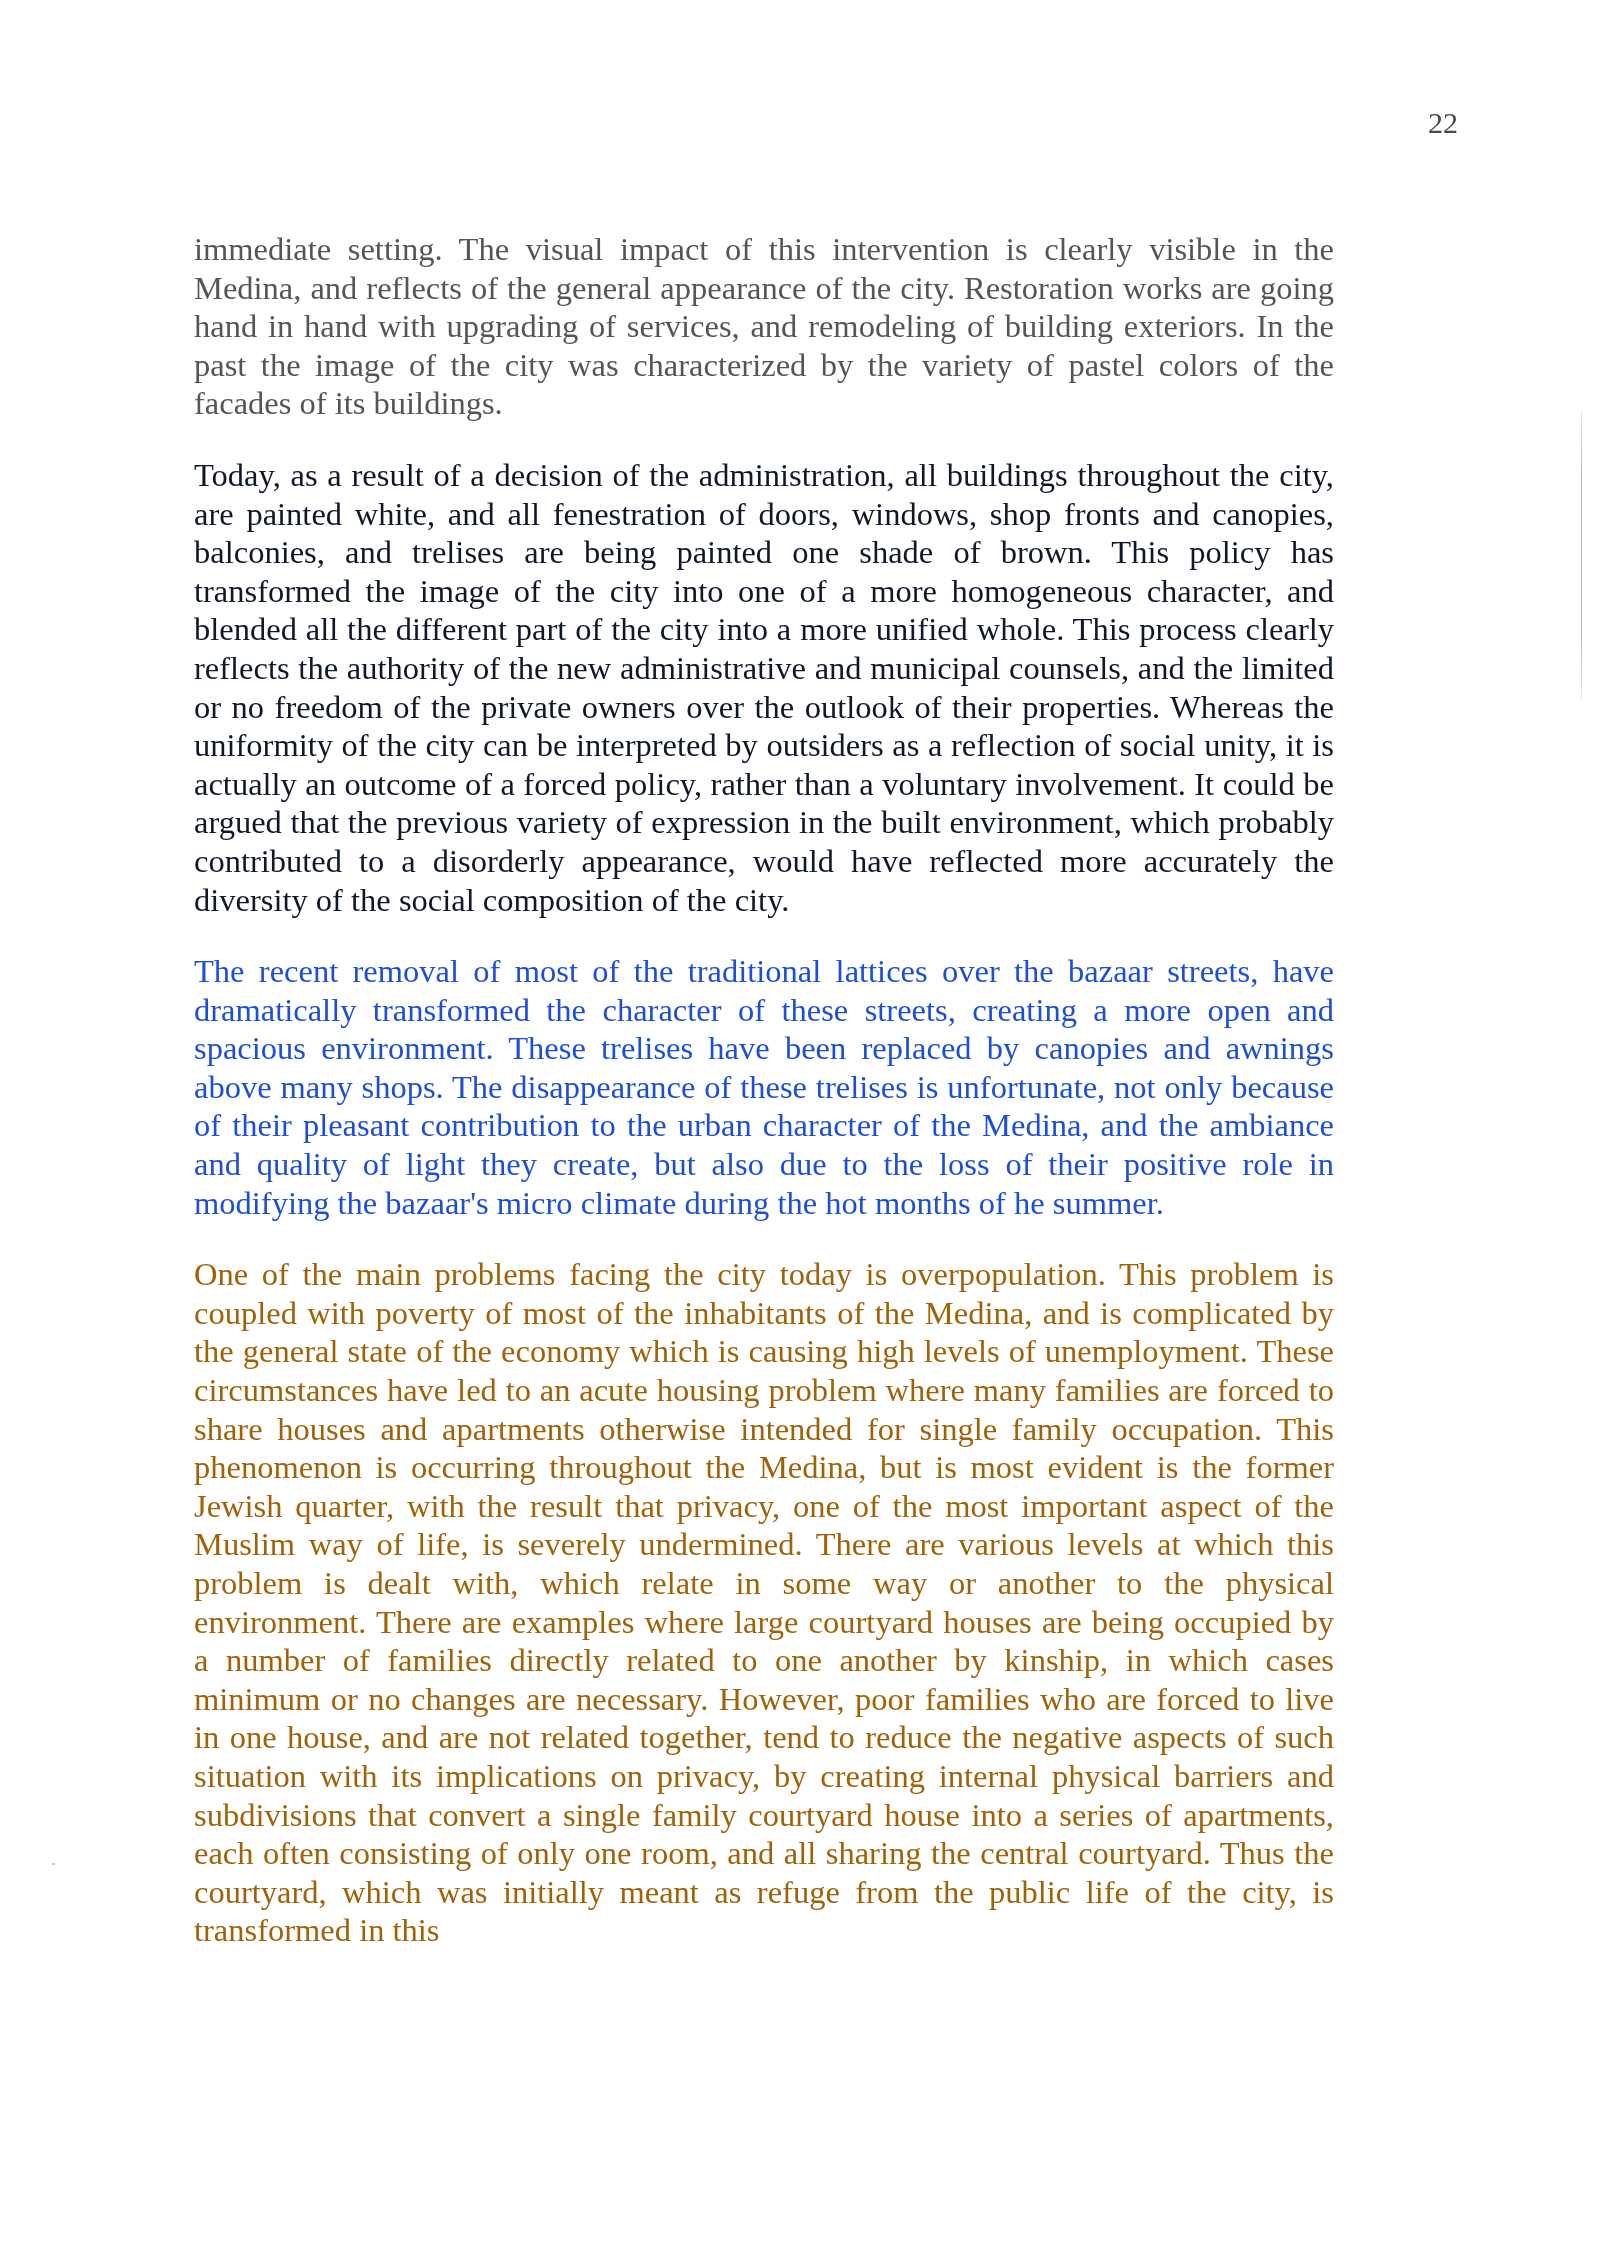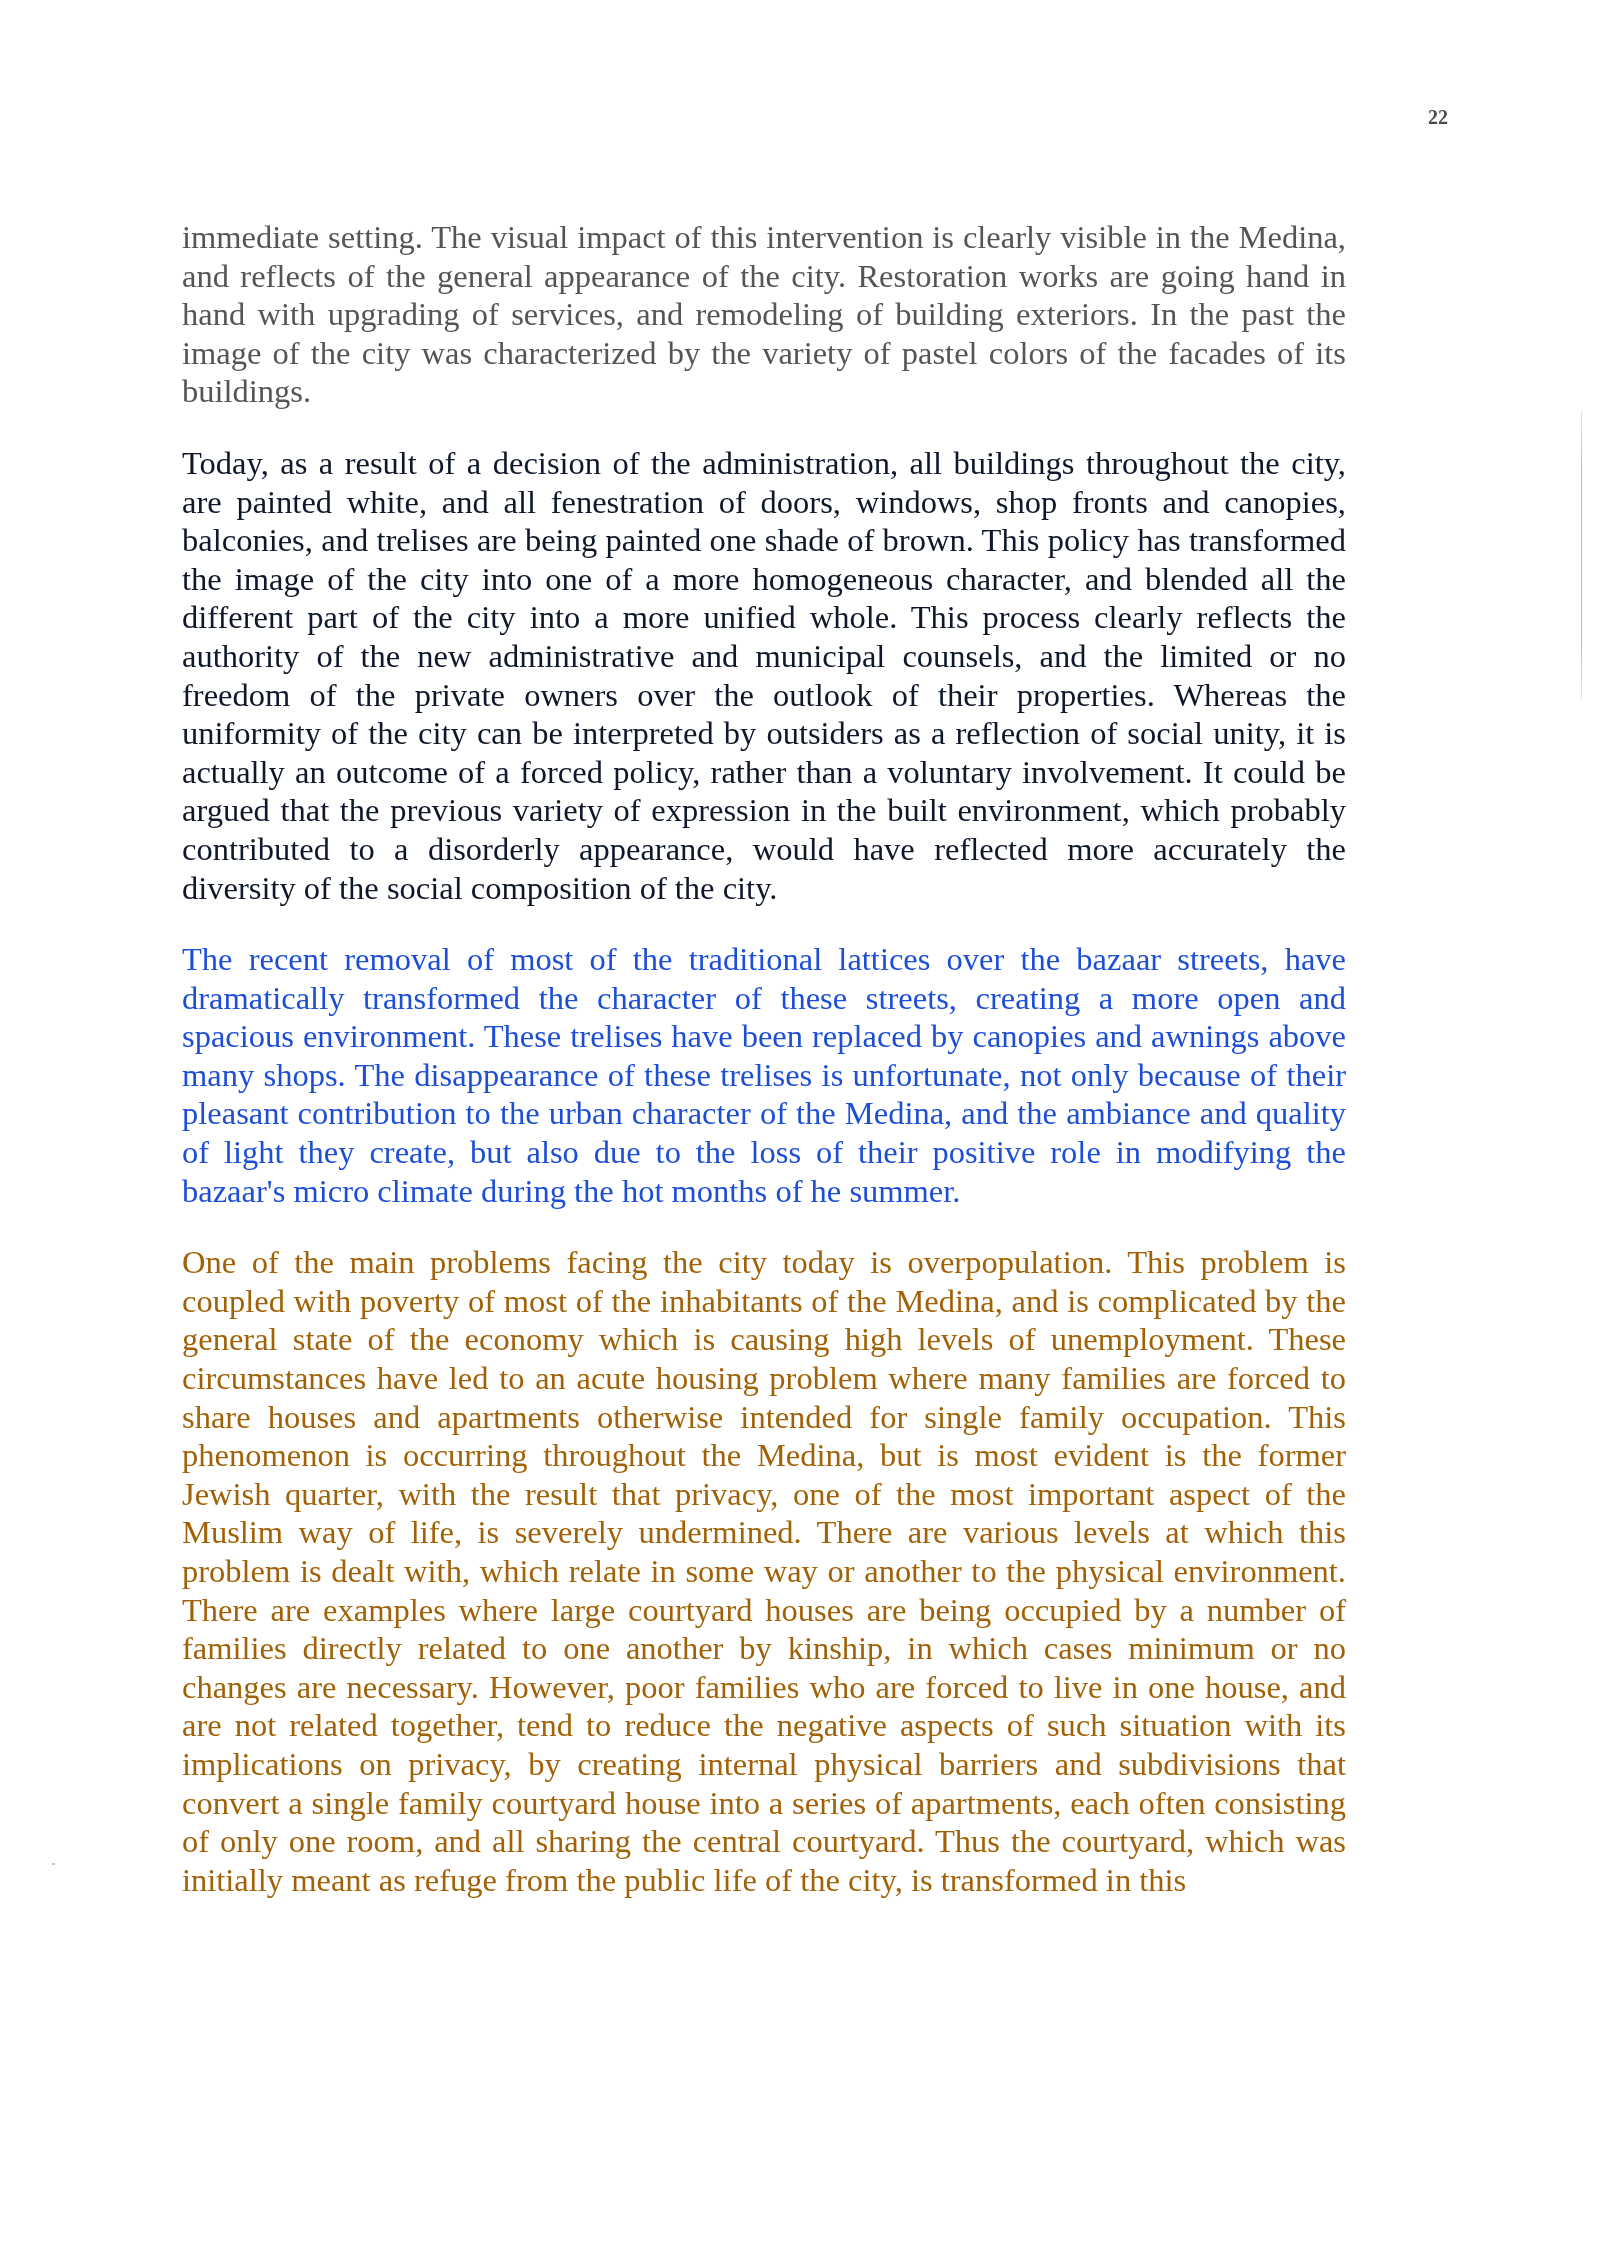--- a/index.html
+++ b/index.html
@@ -12,24 +12,23 @@
       height: 2263px;
       position: relative;
       overflow: hidden;
       font-family: "Liberation Serif", "DejaVu Serif", serif;
       color: #2a2a2a;
     }
     .page-number {
       position: absolute;
       left: 1428px;
       top: 106px;
-      font-size: 20px;
+      font-size: 30px;
       color: #4a4a4a;
       letter-spacing: 0px;
-      font-weight: bold;
     }
     .scan-margin-line {
       position: absolute;
       left: 1581px;
       top: 410px;
       width: 1px;
       height: 290px;
       background: linear-gradient(to bottom, rgba(150,150,150,0.2), rgba(130,130,130,0.55) 20%, rgba(130,130,130,0.55) 80%, rgba(150,150,150,0.2));
     }
     .scan-speck {
@@ -40,21 +39,21 @@
       height: 2px;
       background: rgba(150,150,150,0.5);
     }
     .body-text {
       position: absolute;
       left: 178px;
       top: 214px;
       width: 1172px;
     }
     .paragraph {
-      margin: 4px;
+      margin: 16px;
       font-size: 32.5px;
       line-height: 38.6px;
       text-align: justify;
       text-align-last: left;
       color: #333333;
     }
     .paragraph + .paragraph {
       margin-top: 33px;
     }
     .paragraph.p1 { color: #555555; }

